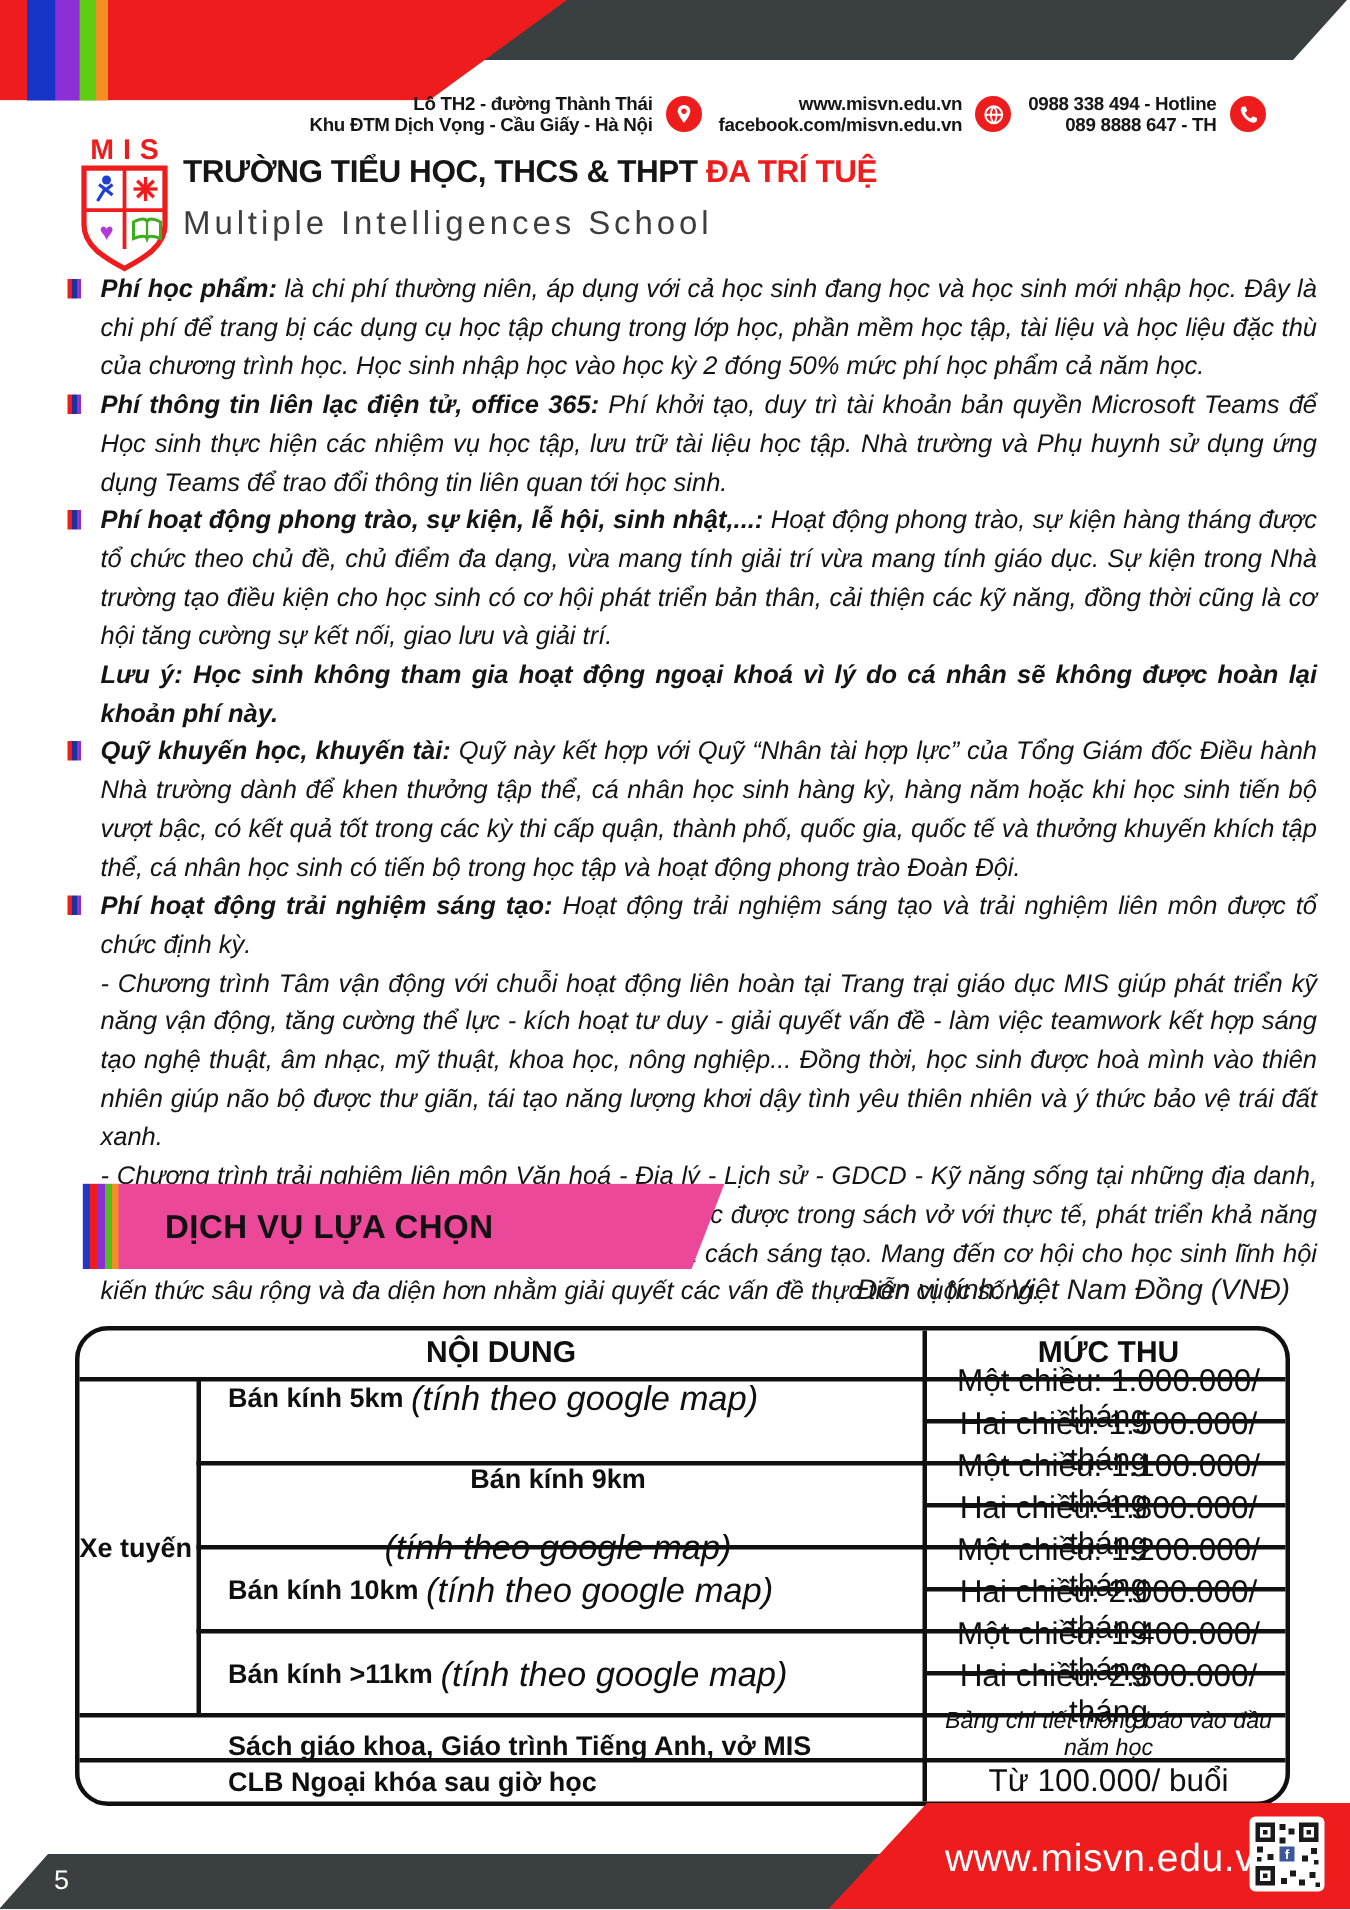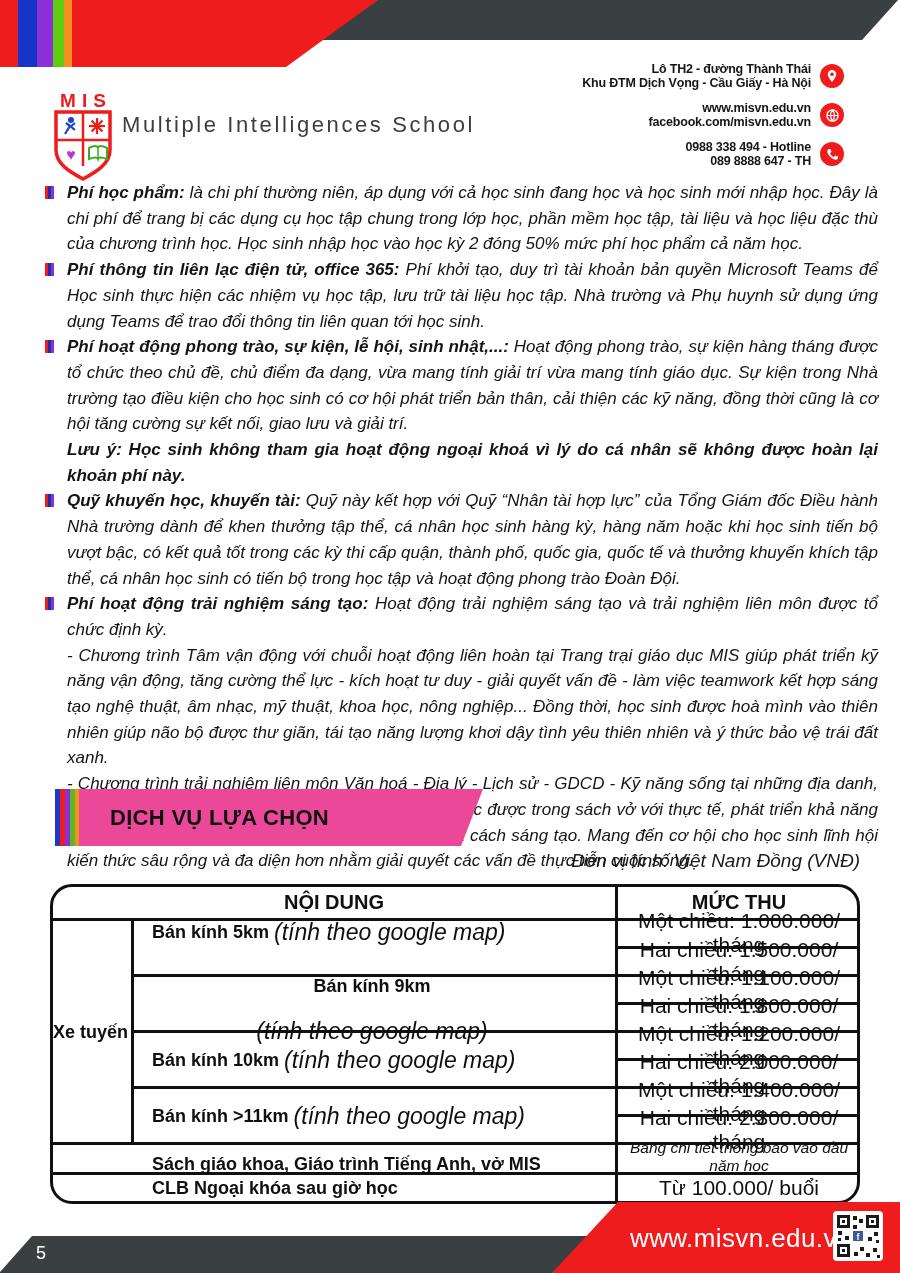--- a/index.html
+++ b/index.html
@@ -25,21 +25,21 @@
   
   .logo{left:52px;top:92px;width:62px;height:92px;text-align:center;}
   .logo .mis{font-weight:bold;color:#ee1c1d;font-size:19px;letter-spacing:6px;
     padding-left:6px;line-height:18px;}
   .school-names{left:122px;top:103px;width:520px;}
   .school-vi{font-size:21px;font-weight:bold;letter-spacing:-0.3px;color:#151515;white-space:nowrap;}
   .school-vi .red{color:#ee1c1d;}
   .school-en{margin-top:9px;font-size:22px;letter-spacing:2.6px;color:#3d3d3d;white-space:nowrap;}
 
   
-  .contact{right:56px;top:62px;display:flex;flex-direction:column;gap:11px;align-items:flex-end;}
+  .contact{right:56px;top:62px;display:flex;flex-direction:row;gap:11px;align-items:flex-end;}
   .contact-row{display:flex;align-items:center;gap:9px;}
   .contact-text{text-align:right;font-size:12.5px;line-height:14px;font-weight:bold;color:#161616;letter-spacing:-0.2px;}
   .cicon{width:24px;height:24px;border-radius:50%;background:#ee1c1d;flex:0 0 auto;
     display:flex;align-items:center;justify-content:center;}
 
   
   .body-text{left:45px;top:180px;width:833px;font-style:italic;font-size:17px;
     line-height:25.7px;text-align:justify;color:#141414;}
   .para{position:relative;padding-left:22px;}
   .para .bullet{position:absolute;left:0;top:6px;width:9px;height:13px;
@@ -108,20 +108,21 @@
     <text x="19" y="50" font-size="16" fill="#b23bd6" text-anchor="middle">♥</text>
 
     <g>
       <path d="M37 38 q8 -4 9 0 q1 -4 9 0 v11 q-8 -3 -9 0 q-1 -3 -9 0 Z" fill="#ffffff" stroke="#3cae1e" stroke-width="2"></path>
       <line x1="46" y1="38" x2="46" y2="49" stroke="#3cae1e" stroke-width="1.5"></line>
     </g>
   </svg>
 </div>
 
 <div class="abs school-names">
+  <div class="school-vi"><span>TRƯỜNG TIỂU HỌC, THCS &amp; THPT </span><span class="red">ĐA TRÍ TUỆ</span></div>
   <div class="school-en">Multiple Intelligences School</div>
 </div>
 
 <div class="abs contact">
   <div class="contact-row">
     <div class="contact-text">
       <div>Lô TH2 - đường Thành Thái</div>
       <div>Khu ĐTM Dịch Vọng - Cầu Giấy - Hà Nội</div>
     </div>
     <span class="cicon">

